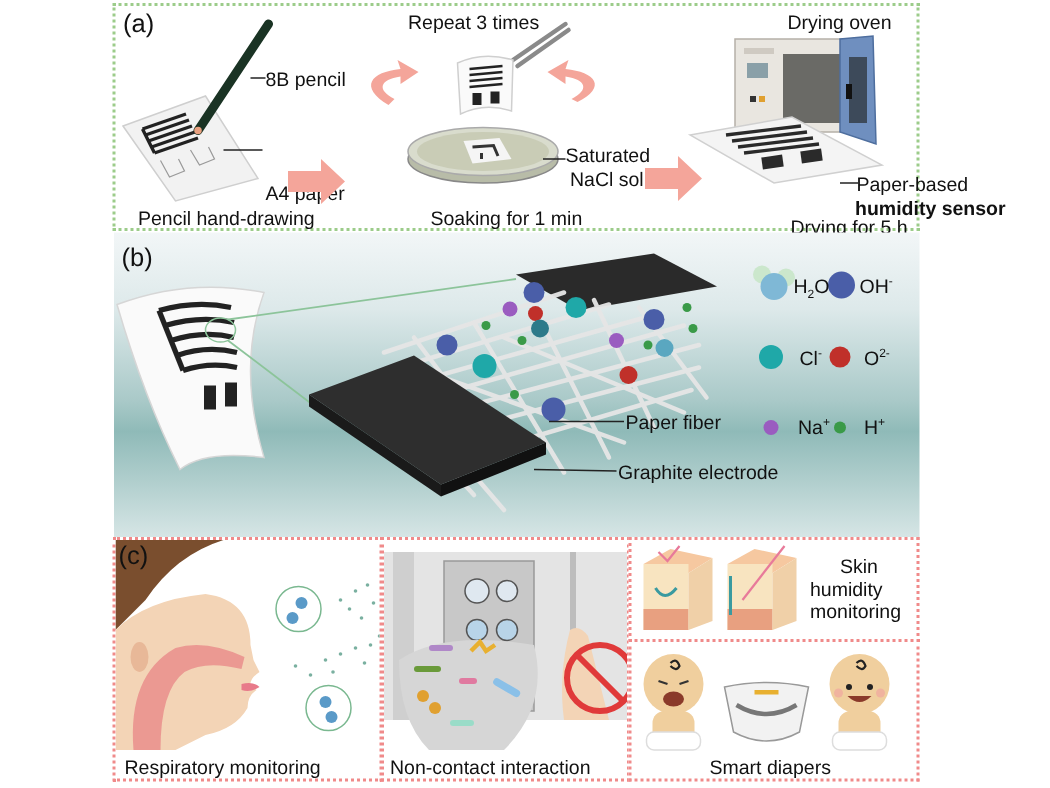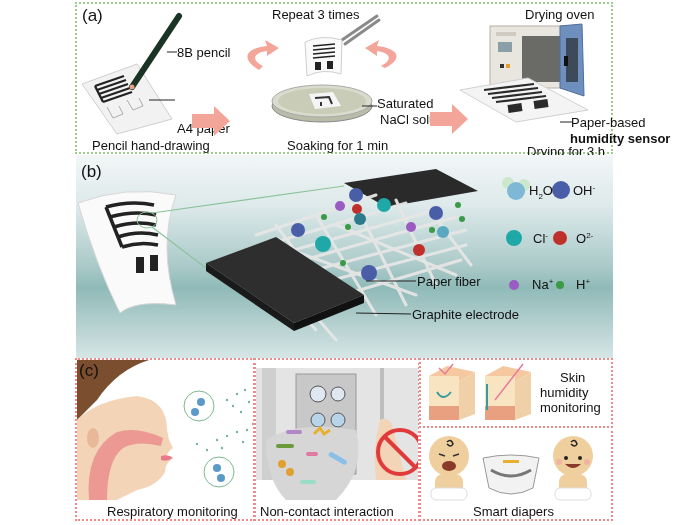--- a/index.html
+++ b/index.html
@@ -108,21 +108,21 @@
         <line x1="32" y1="76" x2="82" y2="70"></line>
         <line x1="36" y1="80" x2="86" y2="74"></line>
       </g>
       <rect x="48" y="82" width="14" height="8" fill="#2a2a2a" transform="rotate(-8 55 86)"></rect>
       <rect x="74" y="78" width="14" height="8" fill="#2a2a2a" transform="rotate(-8 81 82)"></rect>
     </g>
     <line x1="100" y1="100" x2="112" y2="100" stroke="#222" stroke-width="1"></line>
   </svg>
   <span class="lbl" style="left:494px;top:111px;">Paper-based</span>
   <span class="lbl" style="left:493px;top:127px;font-weight:bold;">humidity sensor</span>
-  <span class="lbl" style="left:450px;top:140px;">Drying for 3 h</span>
+  <span class="lbl" style="left:450px;top:140px;">Drying for 5 h</span>
 </div>
 
 <div id="panel-b">
   <span class="panel-letter" style="left:5px;top:8px;">(b)</span>
 
   <svg width="537" height="204" style="left:0;top:0;">
 
     <g>
       <path d="M2,48 Q50,30 100,40 Q82,90 100,150 Q60,145 44,158 Q20,110 2,48 Z" fill="#fafafa" stroke="#d6d6d6"></path>
       <g stroke="#222" stroke-width="3.5" fill="none">
@@ -244,21 +244,21 @@
         <circle cx="160" cy="72" r="1.2"></circle>
       <circle cx="170" cy="70" r="1.2"></circle>
         <circle cx="176" cy="64" r="1.2"></circle>
         <circle cx="145" cy="88" r="1.2"></circle>
       <circle cx="130" cy="90" r="1.2"></circle>
         <circle cx="166" cy="82" r="1.2"></circle>
         <circle cx="120" cy="84" r="1.2"></circle>
     </g>
   </svg>
   <span class="panel-letter" style="left:2px;top:2px;">(c)</span>
-  <span class="lbl" style="left:30px;top:144px;text-align:right;">Respiratory monitoring</span>
+  <span class="lbl" style="left:6px;top:144px;text-align:right;">Respiratory monitoring</span>
 </div>
 
 <div class="panel-c" style="left:254px;top:358px;width:166px;height:163px;">
   <svg width="166" height="140" style="left:0;top:0;">
     <rect x="0" y="8" width="166" height="112" fill="#e4e4e4"></rect>
     <rect x="6" y="8" width="14" height="112" fill="#cfcfcf"></rect>
     <rect x="124" y="8" width="4" height="112" fill="#bdbdbd"></rect>
     <rect x="40" y="14" width="60" height="100" fill="#c8c8c8" stroke="#999"></rect>
     <circle cx="62" cy="34" r="8" fill="#dfe8f0" stroke="#555"></circle>
     <circle cx="82" cy="34" r="7" fill="#dfe8f0" stroke="#555"></circle>

